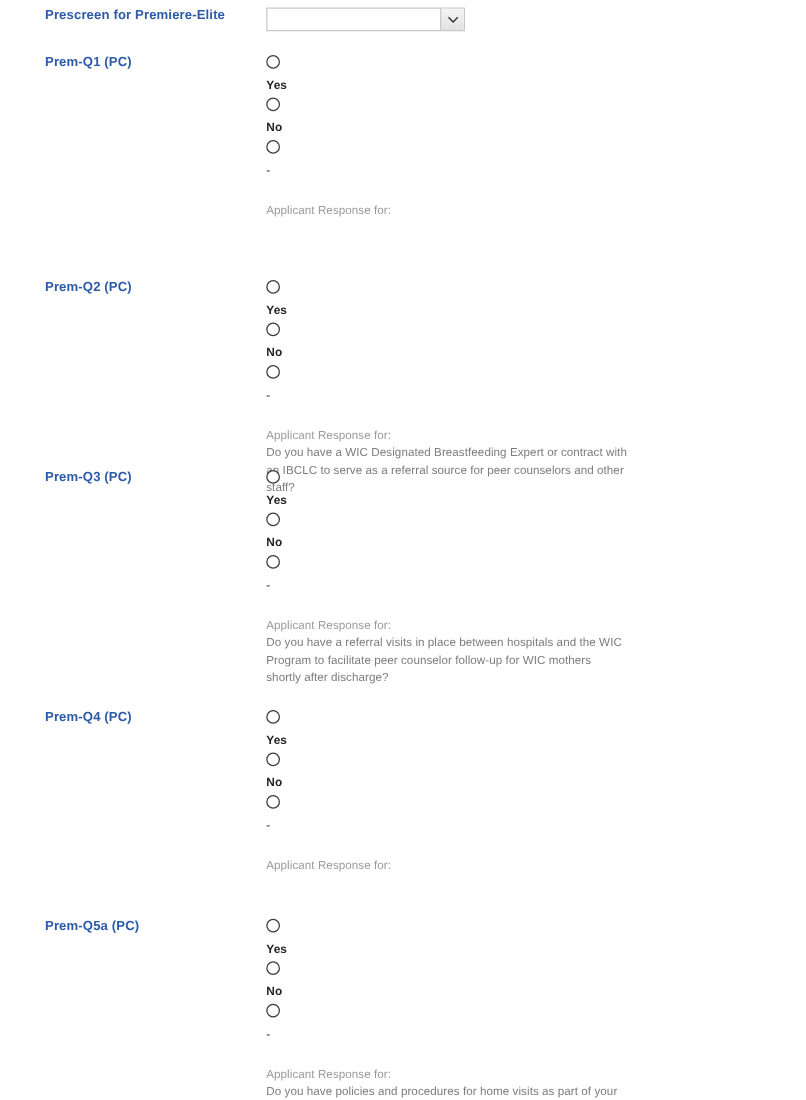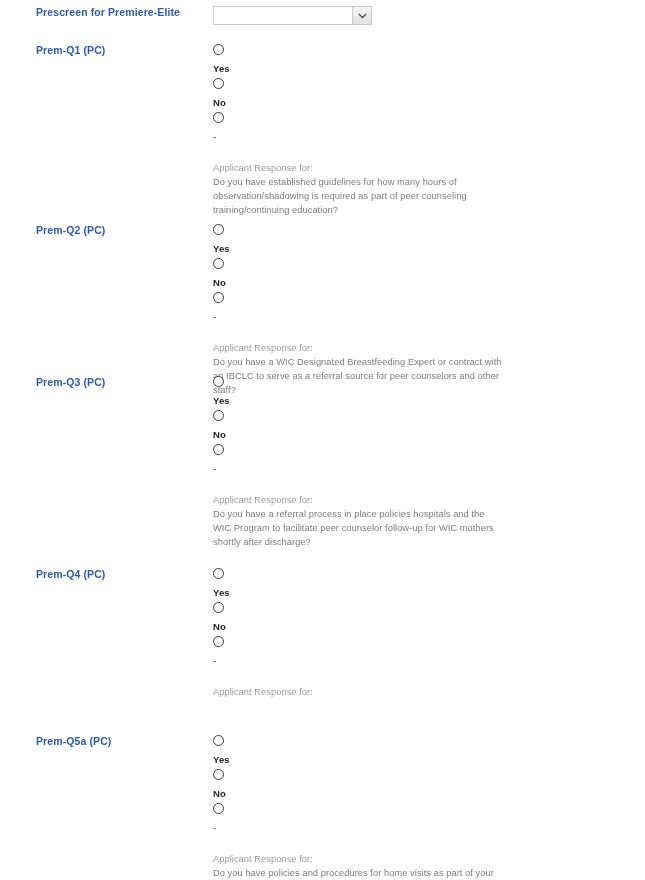--- a/index.html
+++ b/index.html
@@ -161,21 +161,20 @@
               <span class="radio-dot"></span>
               <span class="radio-text">No</span>
             </div>
             <div class="radio-item">
               <span class="radio-dot"></span>
               <span class="radio-text dash">-</span>
             </div>
           </div>
           <div class="response-block">
             <div class="response-caption">Applicant Response for:</div>
-            <div class="response-text">Do you have established guidelines for how many hours of observation/shadowing is required as part of peer counseling training/continuing education?</div>
           </div>
         </div>
       </div>
       <div class="field-row" style="top: 224px;">
         <div class="field-label">Prem-Q2 (PC)</div>
         <div class="field-control">
           <div class="radio-group" role="radiogroup">
             <div class="radio-item">
               <span class="radio-dot"></span>
               <span class="radio-text">Yes</span>
@@ -207,21 +206,21 @@
               <span class="radio-dot"></span>
               <span class="radio-text">No</span>
             </div>
             <div class="radio-item">
               <span class="radio-dot"></span>
               <span class="radio-text dash">-</span>
             </div>
           </div>
           <div class="response-block">
             <div class="response-caption">Applicant Response for:</div>
-            <div class="response-text">Do you have a referral process in place policies hospitals and the WIC Program to facilitate peer counselor follow-up for WIC mothers shortly after discharge?</div>
+            <div class="response-text">Do you have a referral visits in place between hospitals and the WIC Program to facilitate peer counselor follow-up for WIC mothers shortly after discharge?</div>
           </div>
         </div>
       </div>
       <div class="field-row" style="top: 568px;">
         <div class="field-label">Prem-Q4 (PC)</div>
         <div class="field-control">
           <div class="radio-group" role="radiogroup">
             <div class="radio-item">
               <span class="radio-dot"></span>
               <span class="radio-text">Yes</span>

